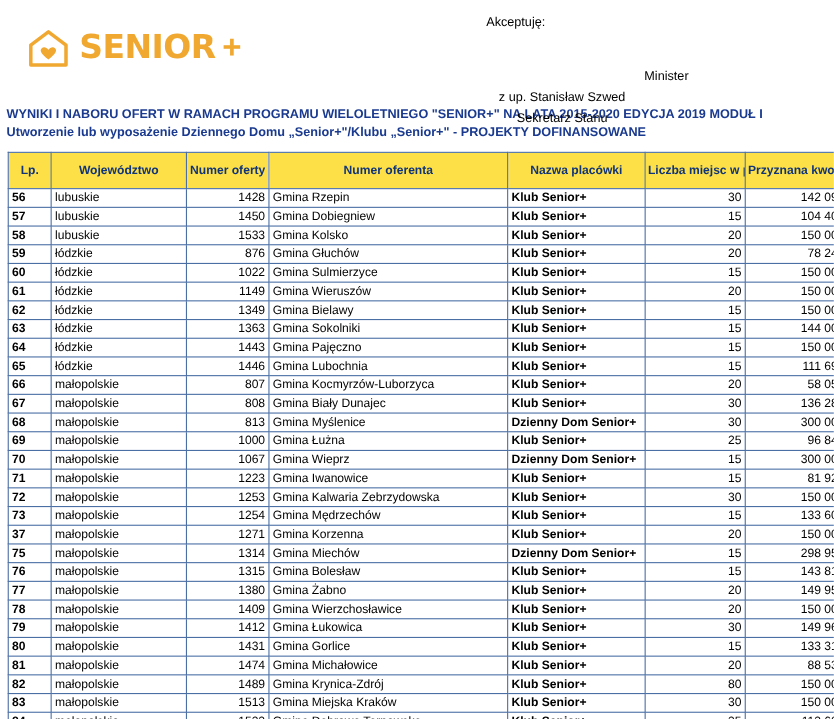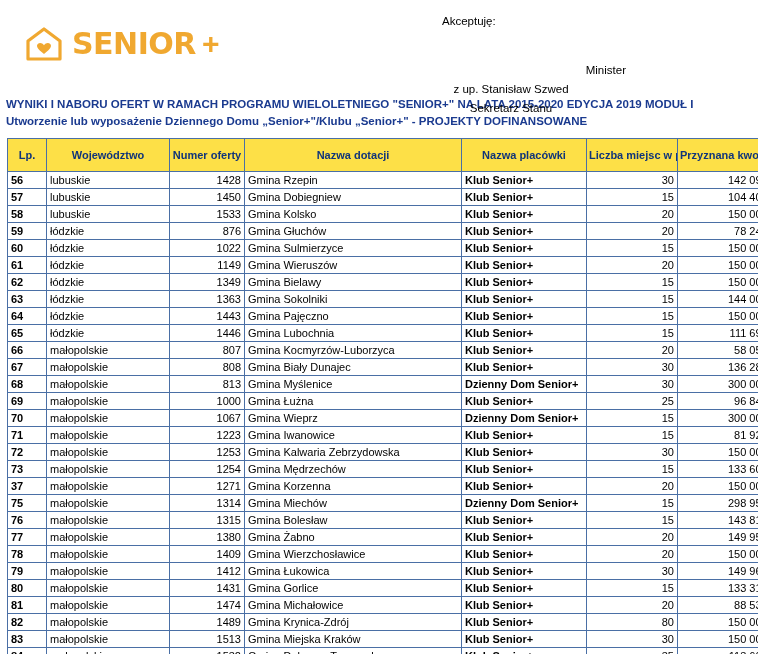--- a/index.html
+++ b/index.html
@@ -142,21 +142,21 @@
   </div>
 
   <div class="doc-title">WYNIKI I NABORU OFERT W RAMACH PROGRAMU WIELOLETNIEGO "SENIOR+" NA LATA 2015-2020 EDYCJA 2019 MODUŁ I Utworzenie lub wyposażenie Dziennego Domu „Senior+"/Klubu „Senior+" - PROJEKTY DOFINANSOWANE</div>
 
   <table class="grid">
     <thead>
       <tr>
         <th class="c-lp">Lp.</th>
         <th class="c-woj">Województwo</th>
         <th class="c-num">Numer oferty</th>
-        <th class="c-ofer">Nazwa dotacji</th>
+        <th class="c-ofer">Numer oferenta</th>
         <th class="c-plac">Nazwa placówki</th>
         <th class="c-msc">Liczba miejsc w placówce</th>
         <th class="c-kwota">Przyznana kwota dotacji</th>
       </tr>
     </thead>
     <tbody id="table-body">
         <tr>
           <td class="c-lp">56</td>
           <td class="c-woj">lubuskie</td>
           <td class="c-num">1428</td>

